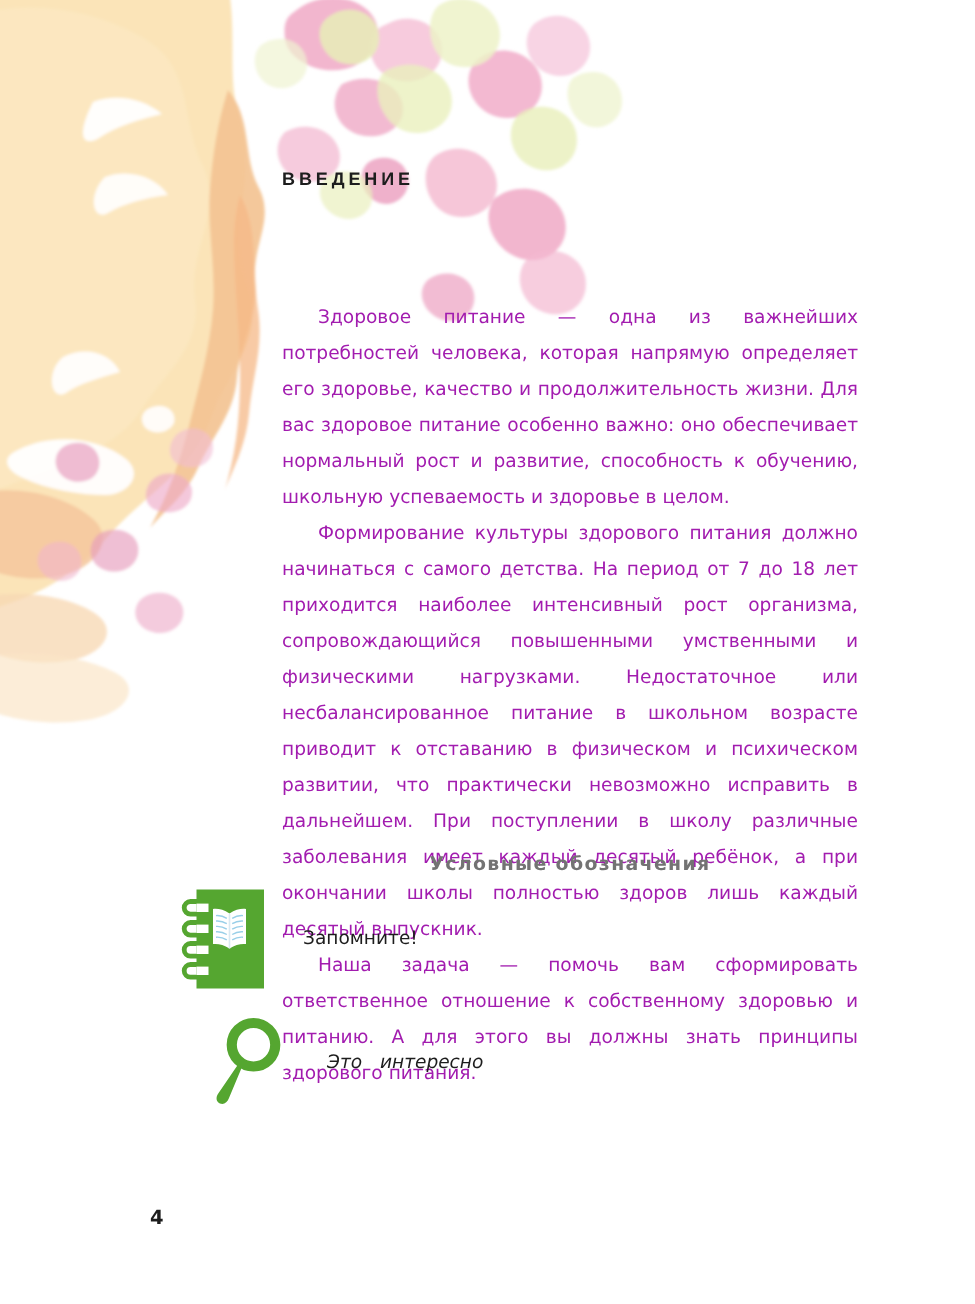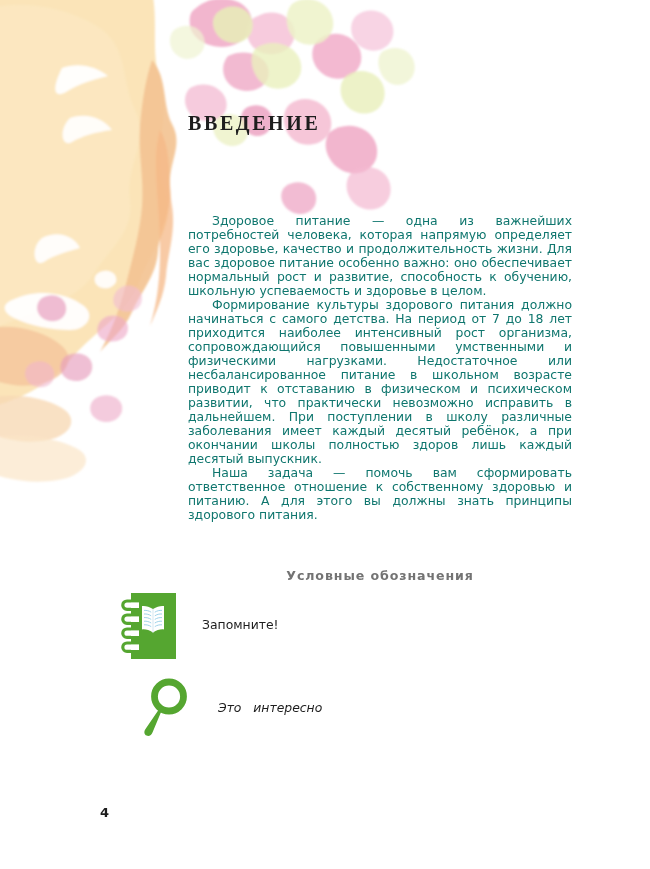--- a/index.html
+++ b/index.html
@@ -30,40 +30,39 @@
     width: 430px;
     height: 500px;
     pointer-events: none;
   }
 
   
   .heading {
     position: absolute;
     left: 188px;
     top: 112px;
-    font-size: 20px;
+    font-size: 12px;
     font-weight: bold;
     letter-spacing: 2.6px;
     color: #1d1d1d;
-    font-family: Liberation Serif, serif;
+    font-family: Liberation Sans, sans-serif;
   }
 
   
   .body-text {
     position: absolute;
     left: 188px;
     top: 199px;
     width: 384px;
     font-size: 12.4px;
-    line-height: 14px;
-    color: #0f766e;
+    line-height: 24px;
+    color: #a21caf;
     text-align: justify;
     text-justify: inter-word;
     font-family: "DejaVu Sans", sans-serif;
-    margin-top: 15px;
   }
   .body-text p {
     margin: 0;
     text-indent: 24px;
   }
   .body-text p:last-child { margin-bottom: 0; }
 
   
   .legend-title {
     position: absolute;

